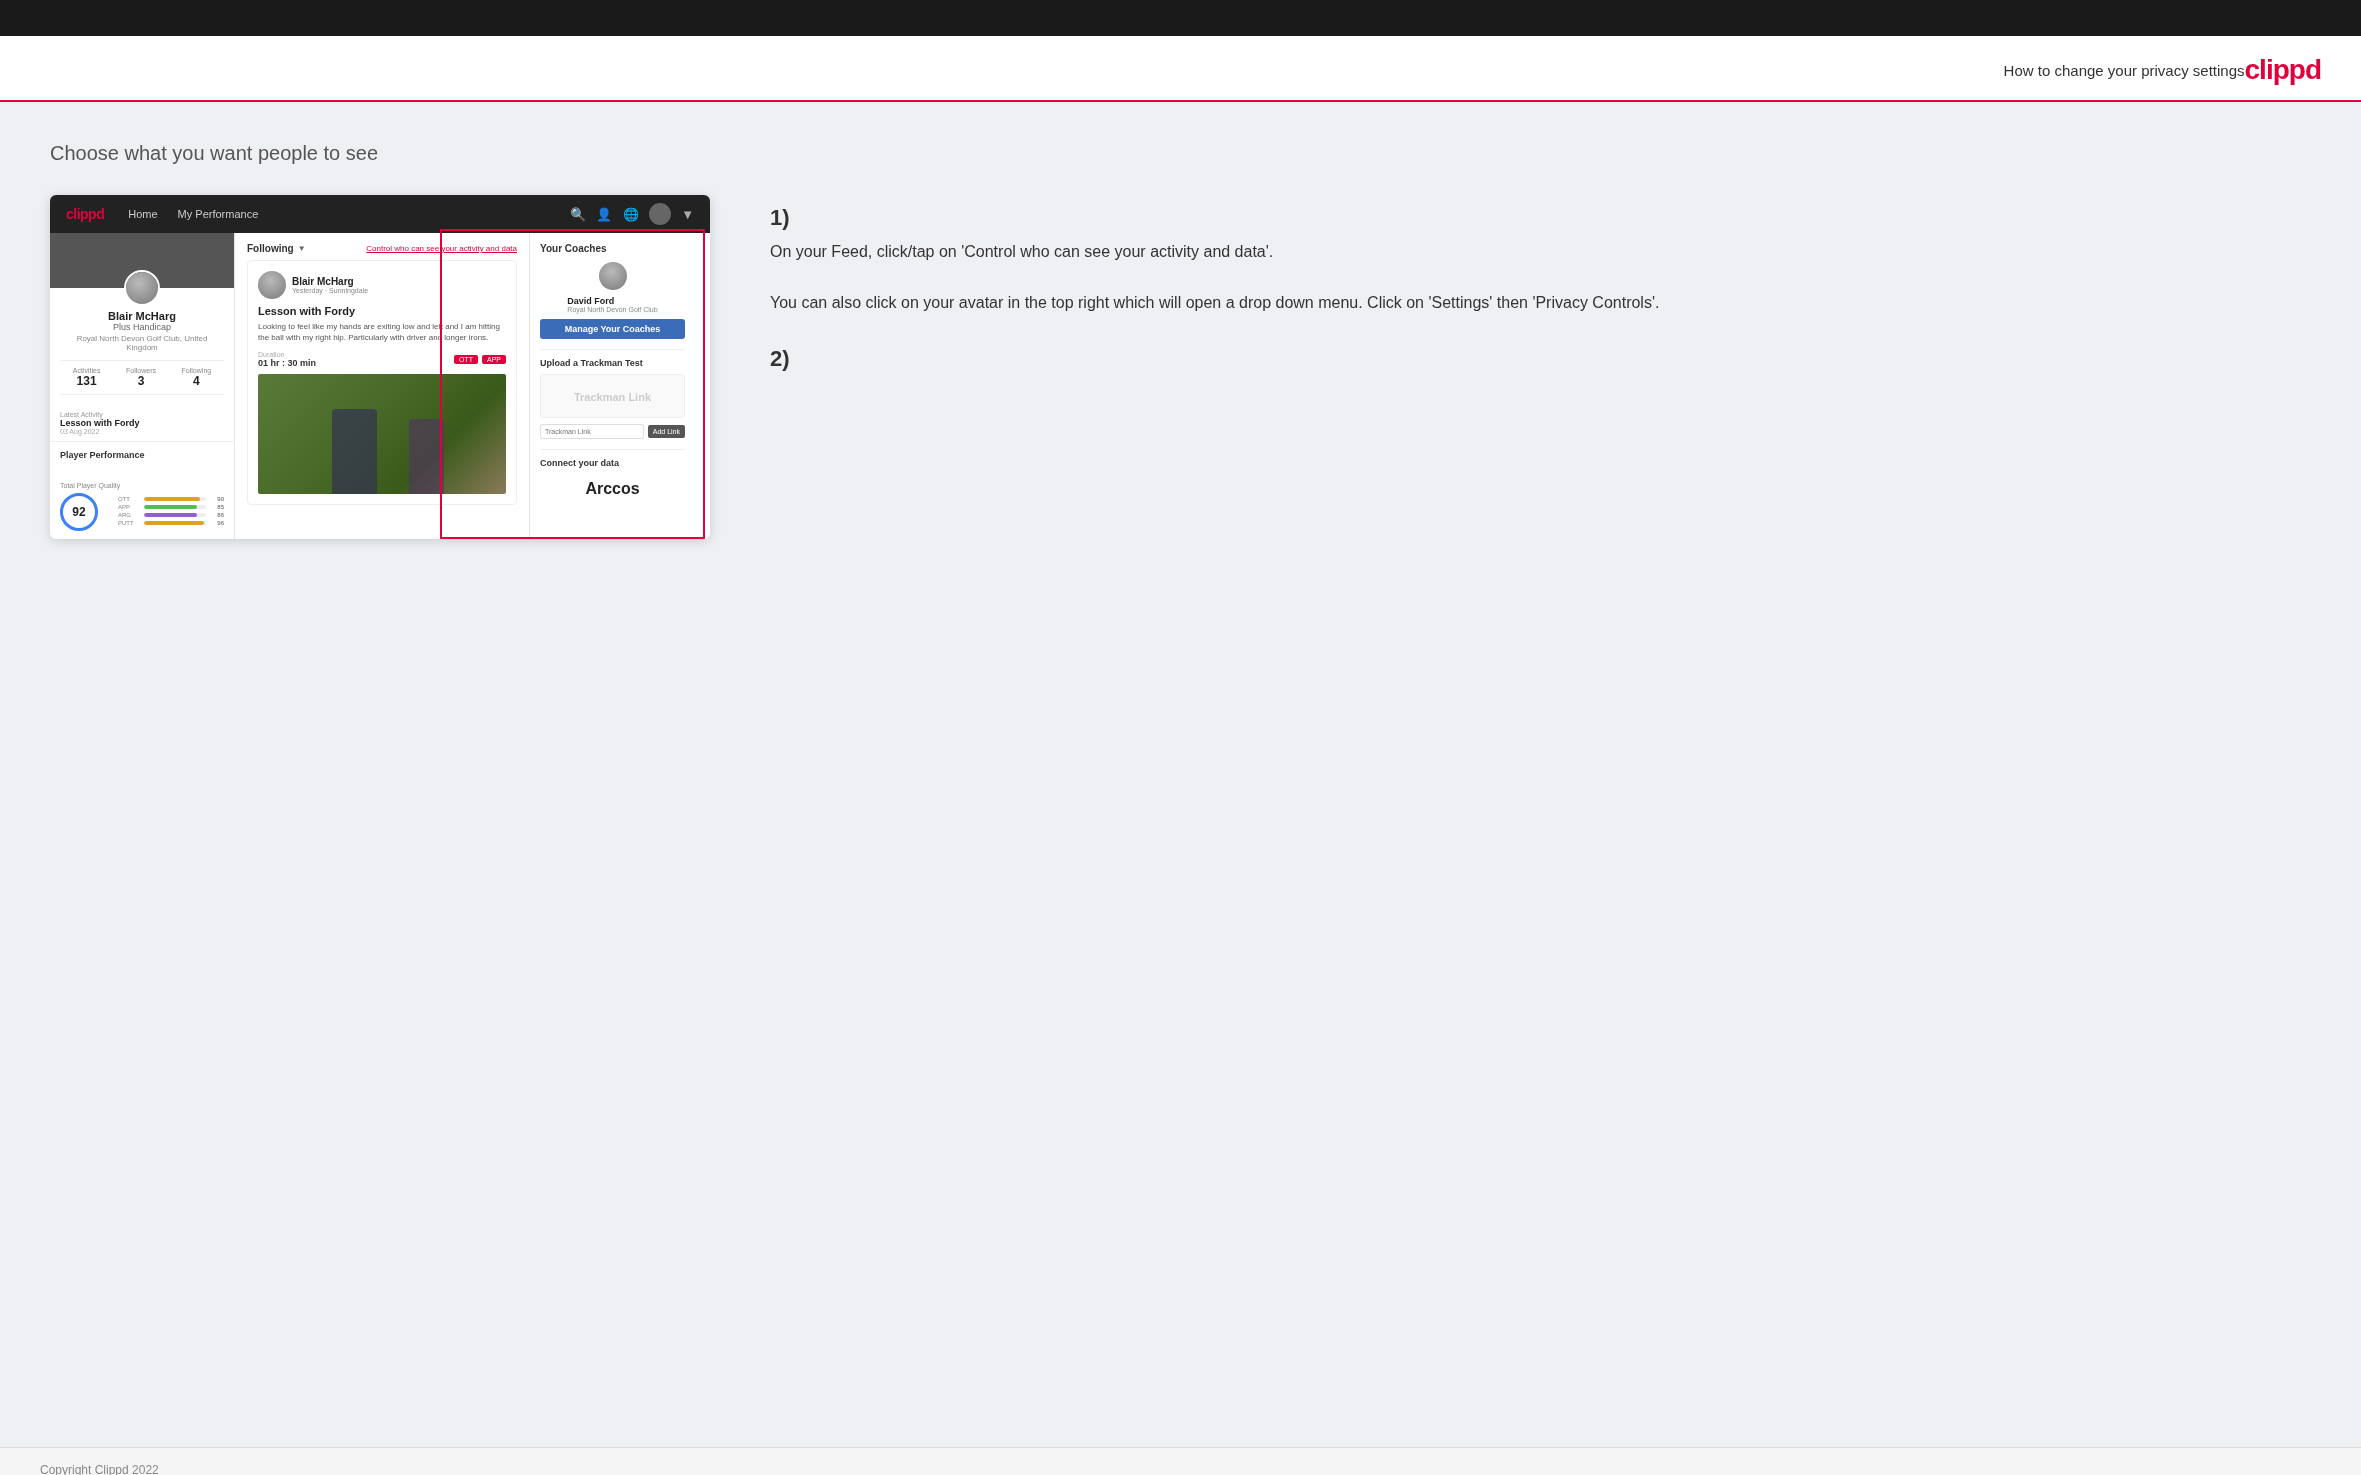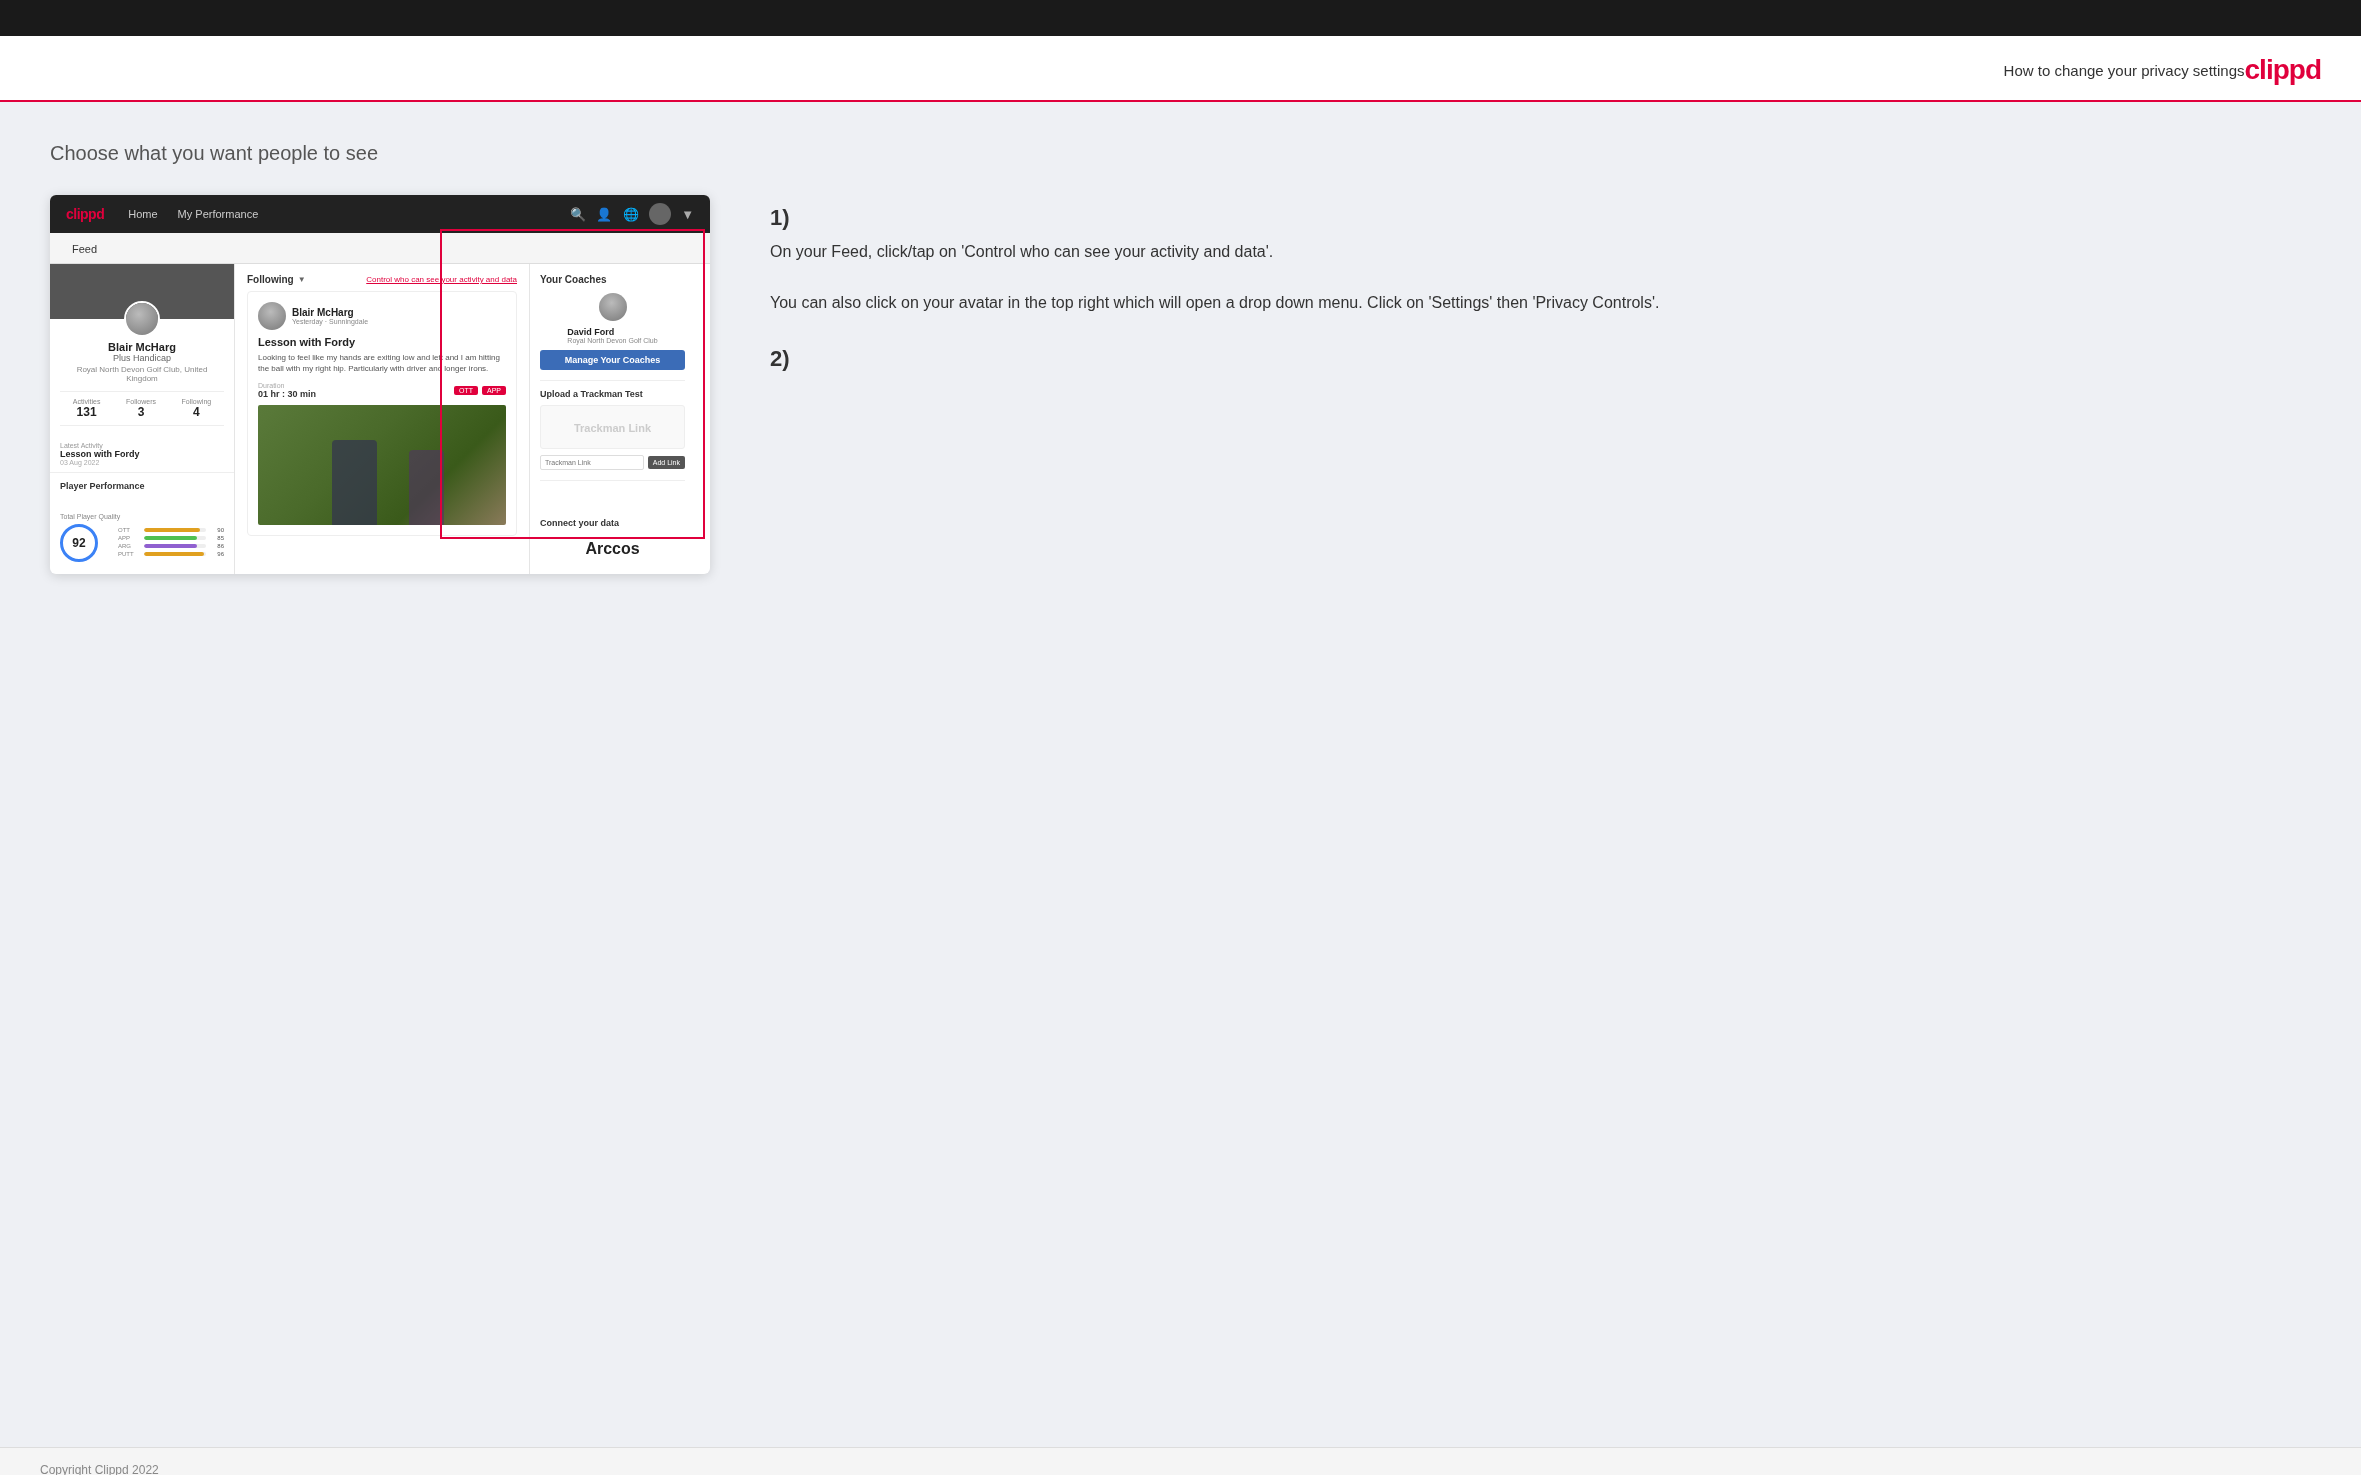--- a/index.html
+++ b/index.html
@@ -520,21 +520,20 @@
 
     .connect-section {
       border-top: 1px solid #eee;
       padding-top: 8px;
     }
     .connect-title {
       font-size: 9px;
       font-weight: 700;
       color: #333;
       margin-bottom: 6px;
-      margin-top: 29px;
     }
     .arccos-logo {
       font-size: 16px;
       font-weight: 700;
       color: #222;
       text-align: center;
       padding: 6px 0;
     }
 
     
@@ -607,23 +606,20 @@
         </div>
         <div class="app-nav-icons">
           <span class="app-nav-icon">🔍</span>
           <span class="app-nav-icon">👤</span>
           <span class="app-nav-icon">🌐</span>
           <span class="app-avatar-btn"></span>
           <span class="app-nav-icon">▼</span>
         </div>
       </div>
 
-      <div class="app-tabbar">
-        <span class="app-tab">Feed</span>
-      </div>
 
       <div class="app-body">
 
         <div class="profile-panel">
           <div class="profile-cover">
             <div class="profile-avatar">
               <div class="profile-avatar-inner"></div>
             </div>
           </div>
           <div class="profile-info">

